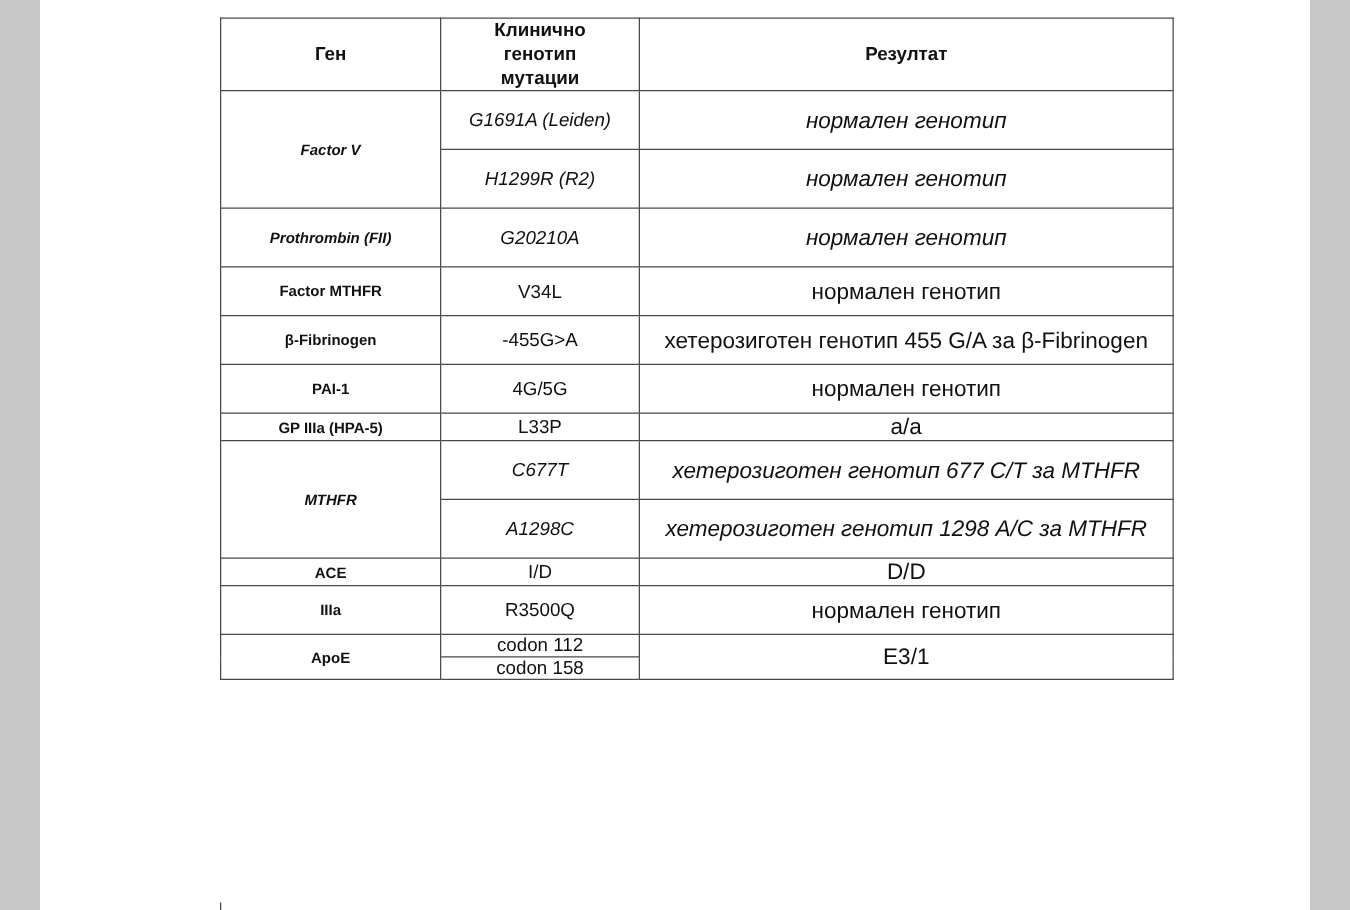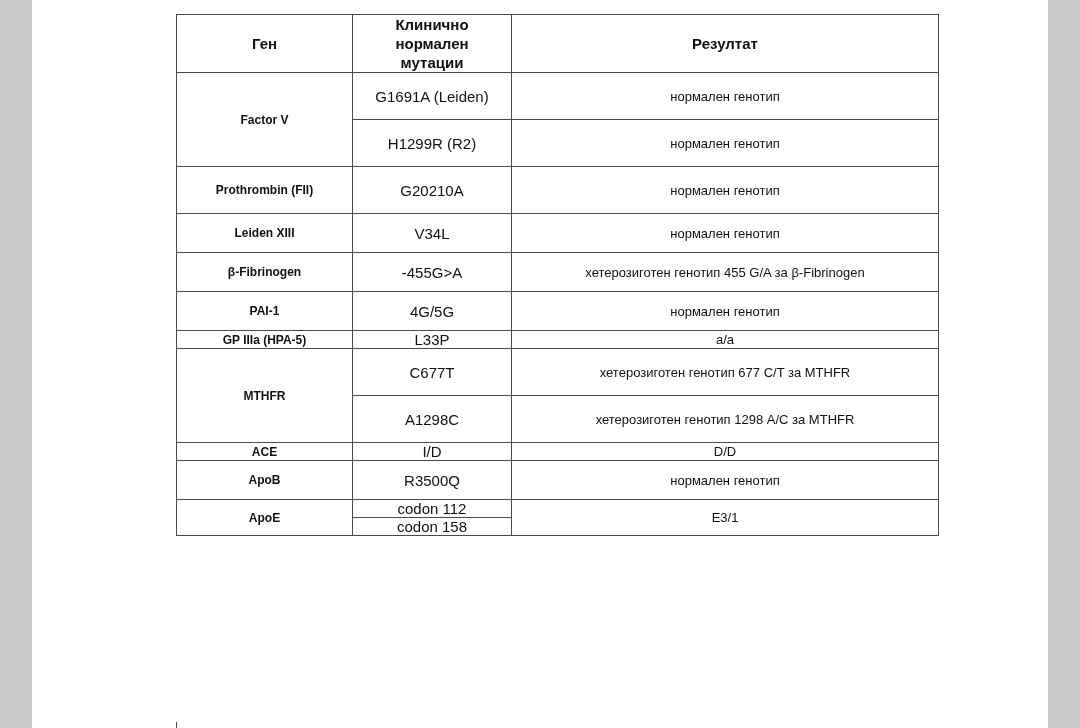--- a/index.html
+++ b/index.html
@@ -54,25 +54,25 @@
     font-size: 12px;
     font-weight: bold;
     padding: 8px 4px;
   }
   td.mut {
     font-size: 15px;
     font-weight: normal;
     padding: 8px 4px;
   }
   td.res {
-    font-size: 13px;
+    font-size: 18px;
     font-weight: normal;
     padding: 8px 6px;
   }
-  tr.r-tall td { height: 46px; }
+  tr.r-tall td { height: 46px; font-style: italic; }
   tr.r-mid td  { height: 38px; }
   tr.r-short td { height: 16px; }
   tr.r-thin td { height: 10px; }
   .stub {
     position: absolute;
     left: 144px;
     top: 722px;
     width: 4px;
     height: 6px;
     border-left: 1px solid #4a4a4a;
@@ -87,21 +87,21 @@
       <colgroup>
         <col class="c-gene">
           <col class="c-mut">
           <col class="c-res">
       </colgroup>
       <thead>
         <tr>
           <th class="head">Ген</th>
           <th class="head">
             <div>Клинично</div>
-            <div>нормален</div>
+            <div>генотип</div>
             <div>мутации</div>
           </th>
           <th class="head">Резултат</th>
         </tr>
       </thead>
       <tbody>
           <tr class="r-tall">
             <td class="gene" rowspan="2">Factor V</td>
             <td class="mut">G1691A (Leiden)</td>
             <td class="res">нормален генотип</td>
@@ -109,21 +109,21 @@
           <tr class="r-tall">
             <td class="mut">H1299R (R2)</td>
             <td class="res">нормален генотип</td>
           </tr>
           <tr class="r-tall">
             <td class="gene">Prothrombin (FII)</td>
             <td class="mut">G20210A</td>
             <td class="res">нормален генотип</td>
           </tr>
           <tr class="r-mid">
-            <td class="gene">Leiden XIII</td>
+            <td class="gene">Factor MTHFR</td>
             <td class="mut">V34L</td>
             <td class="res">нормален генотип</td>
           </tr>
           <tr class="r-mid">
             <td class="gene">β-Fibrinogen</td>
             <td class="mut">-455G&gt;A</td>
             <td class="res">хетерозиготен генотип 455 G/A за β-Fibrinogen</td>
           </tr>
           <tr class="r-mid">
             <td class="gene">PAI-1</td>
@@ -143,21 +143,21 @@
           <tr class="r-tall">
             <td class="mut">A1298C</td>
             <td class="res">хетерозиготен генотип 1298 A/C за MTHFR</td>
           </tr>
           <tr class="r-short">
             <td class="gene">ACE</td>
             <td class="mut">I/D</td>
             <td class="res">D/D</td>
           </tr>
           <tr class="r-mid">
-            <td class="gene">ApoB</td>
+            <td class="gene">IIIa</td>
             <td class="mut">R3500Q</td>
             <td class="res">нормален генотип</td>
           </tr>
           <tr class="r-thin">
             <td class="gene" rowspan="2">ApoE</td>
             <td class="mut">codon 112</td>
             <td class="res" rowspan="2">E3/1</td>
           </tr>
           <tr class="r-thin">
             <td class="mut">codon 158</td>

